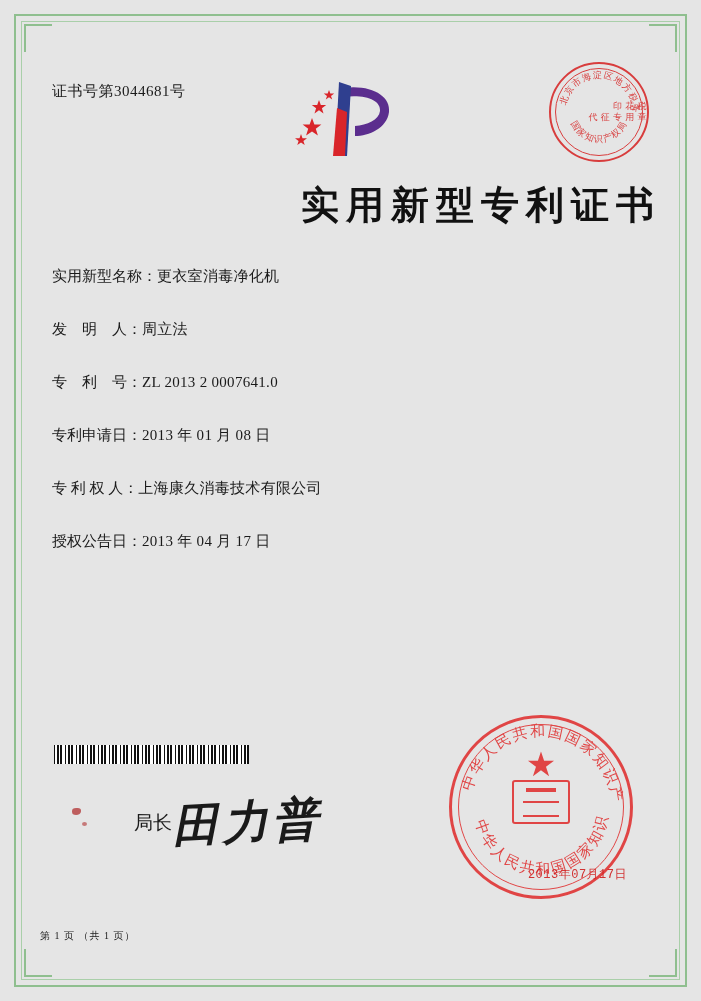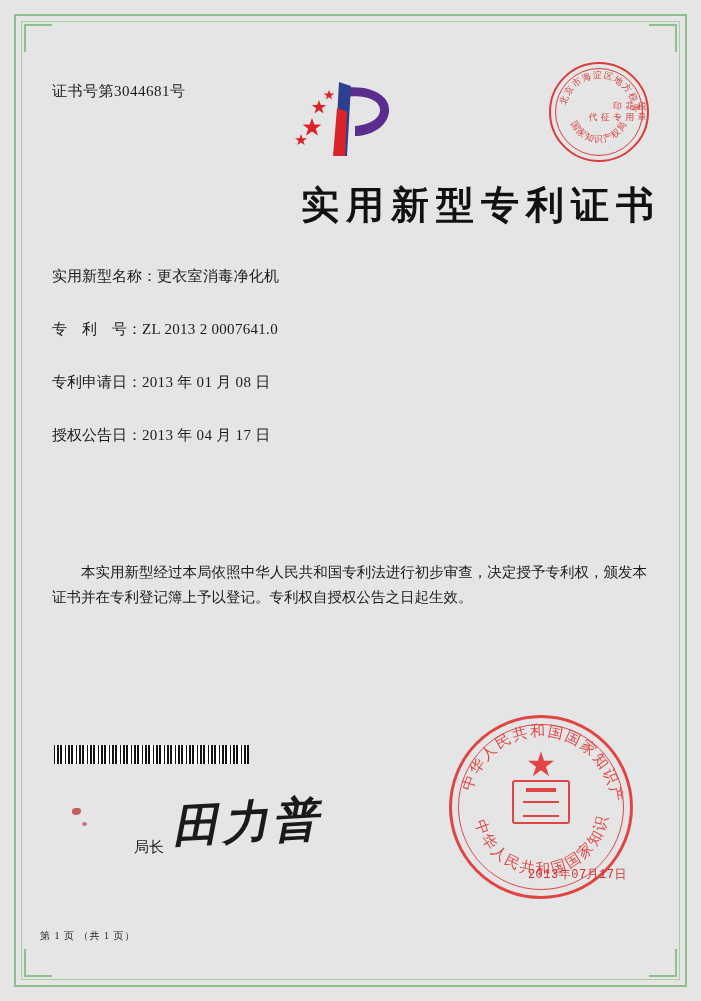--- a/index.html
+++ b/index.html
@@ -181,22 +181,22 @@
   .signature-row {
     position: absolute;
     left: 14px;
     top: 760px;
     width: 330px;
     height: 60px;
   }
   .sig-label {
     position: absolute;
     left: 80px;
-    top: 38px;
-    font-size: 15px;
+    top: 10px;
+    font-size: 19px;
   }
   .sig-mark {
     position: absolute;
     left: 118px;
     top: -8px;
     font-size: 46px;
     font-family: "Liberation Serif", serif;
     font-style: italic;
     font-weight: bold;
     color: #1a1a1a;
@@ -362,32 +362,37 @@
       </div>
     </div>
 
     <div class="title">实用新型专利证书</div>
 
     <div class="fields">
       <div class="field">
         <span class="label">实用新型名称：</span><span class="value">更衣室消毒净化机</span>
       </div>
       <div class="field">
+        <span class="label">发　明　人：</span><span class="value">周立法</span>
+      </div>
+      <div class="field">
         <span class="label">专　利　号：</span><span class="value">ZL 2013 2 0007641.0</span>
       </div>
       <div class="field">
         <span class="label">专利申请日：</span><span class="value">2013 年 01 月 08 日</span>
       </div>
       <div class="field">
+        <span class="label">专 利 权 人：</span><span class="value">上海康久消毒技术有限公司</span>
+      </div>
+      <div class="field">
         <span class="label">授权公告日：</span><span class="value">2013 年 04 月 17 日</span>
       </div>
     </div>
 
     <div class="body-text">
-      <p>本实用新型经过本局依照中华人民共和国专利法进行初步审查，决定授予专利权，颁发本证书并在专利登记簿上予以登记。专利权自授权公告之日起生效。</p>
     </div>
 
     <div class="barcode"></div>
 
     <div class="signature-row">
       <div class="ink-spot"></div>
       <div class="ink-spot2"></div>
       <div class="sig-label">局长</div>
       <div class="sig-mark">田力普</div>
     </div>

